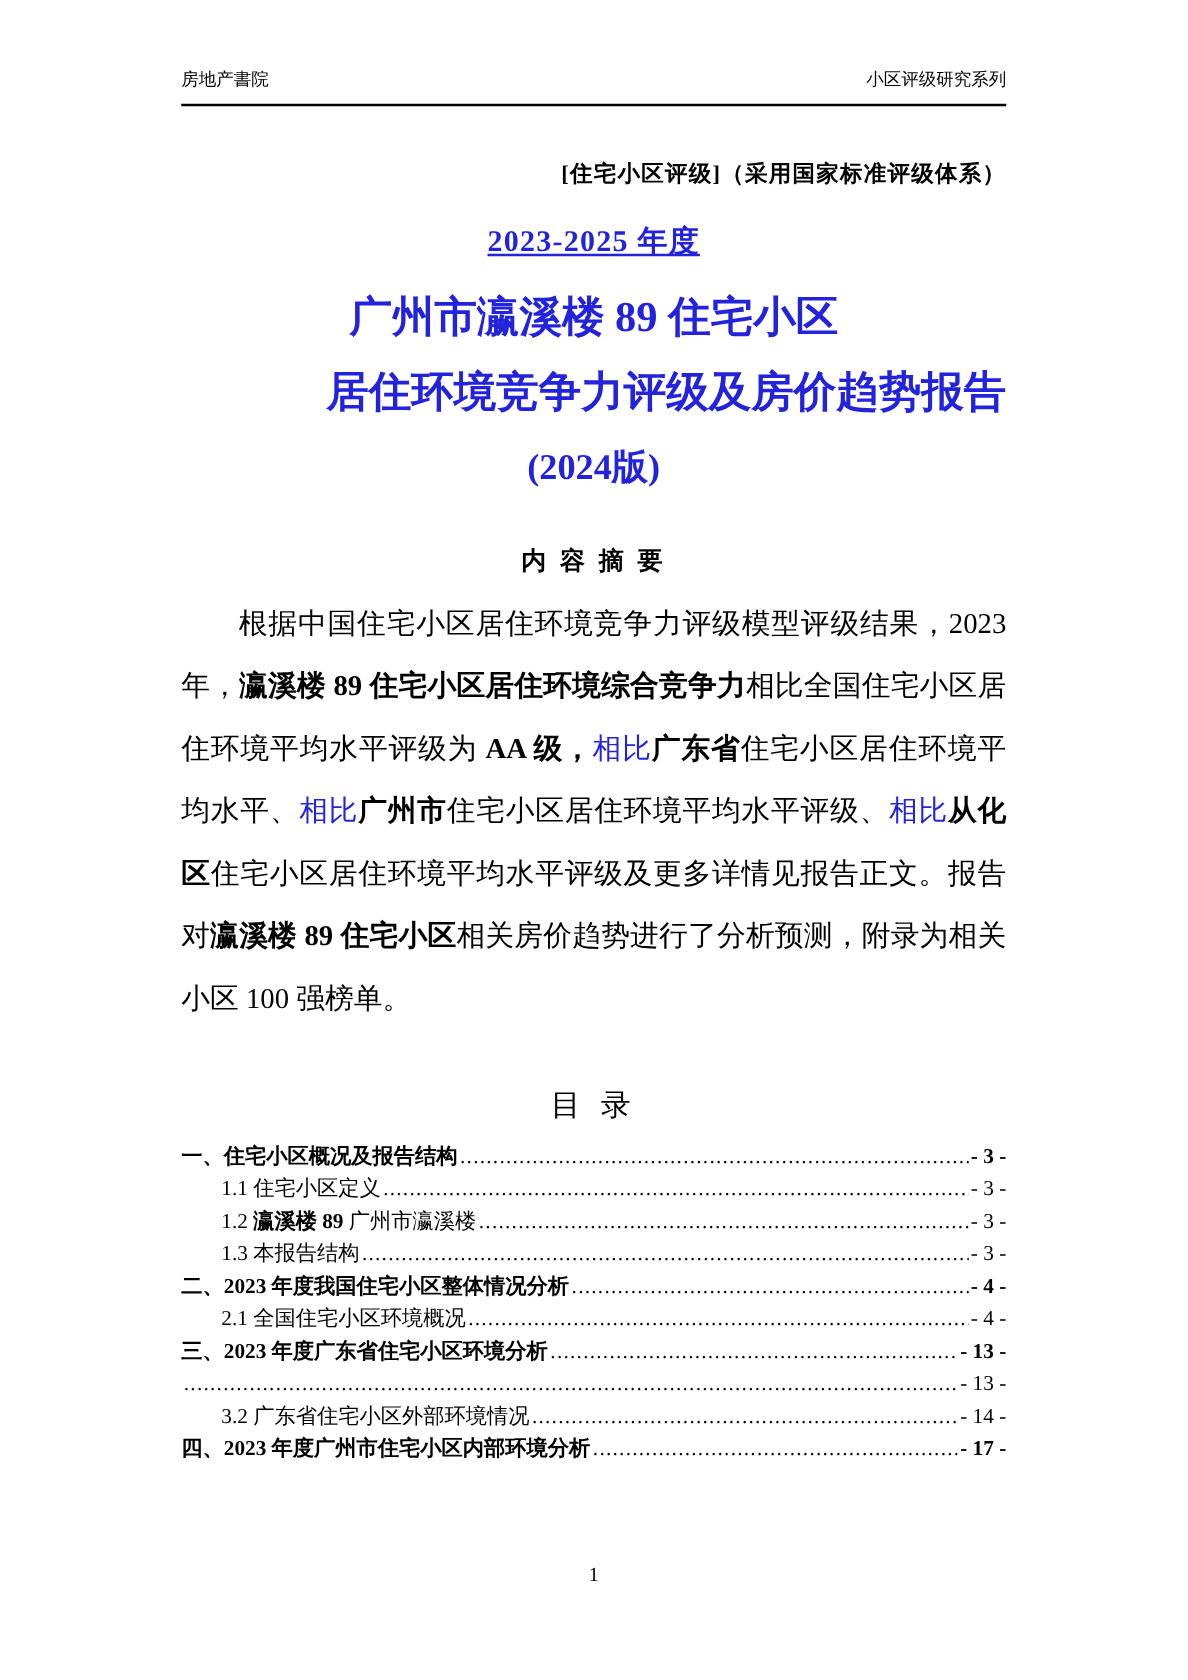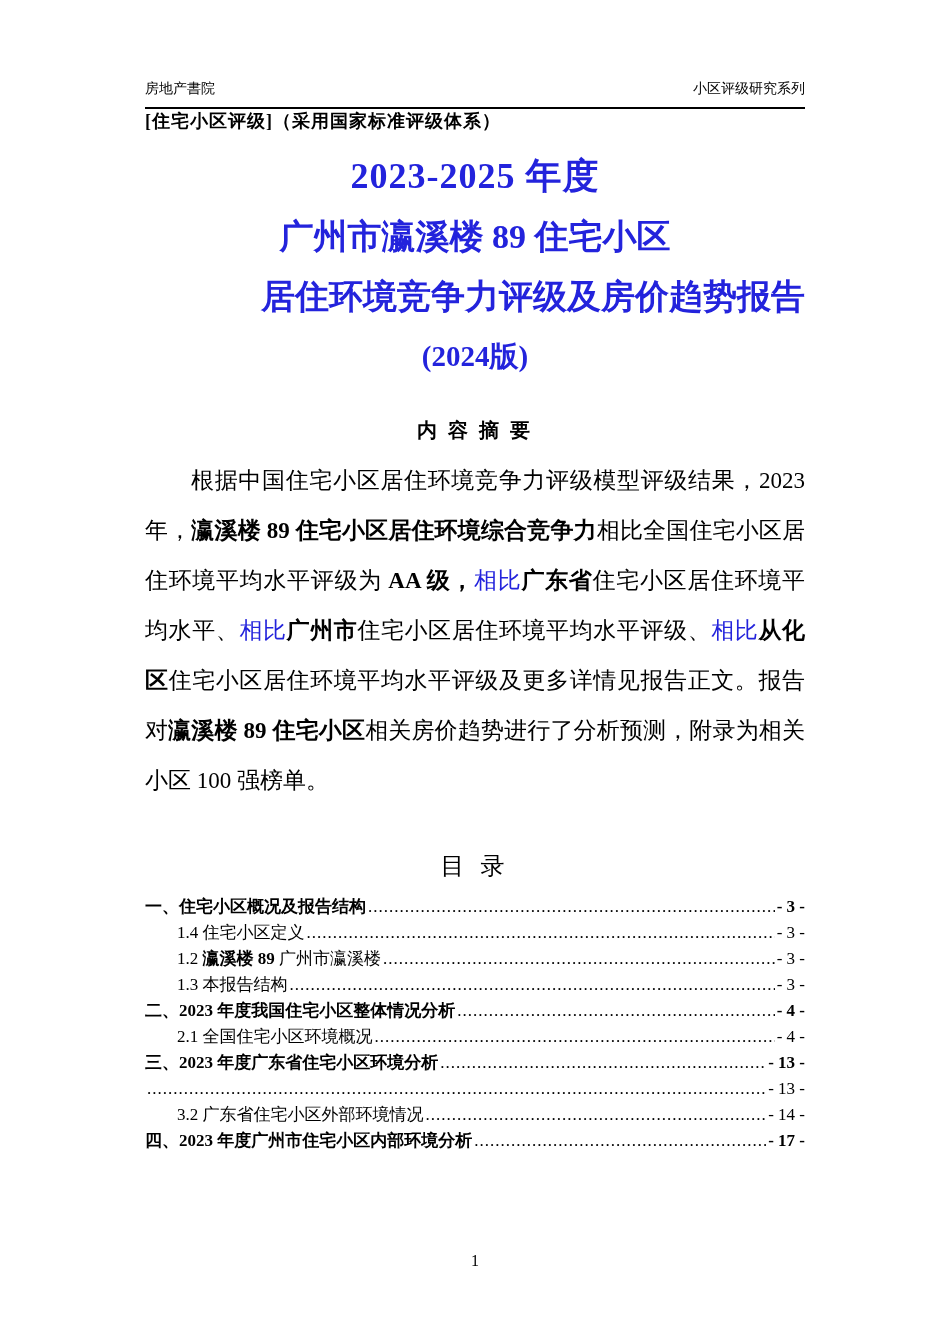--- a/index.html
+++ b/index.html
@@ -7,49 +7,51 @@
     padding: 0;
     background: #ffffff;
   }
   .page {
     position: relative;
     width: 950px;
     height: 1344px;
     margin: 0 auto;
     background: #ffffff;
     box-sizing: border-box;
-    padding: 80px 145px 0 145px;
+    padding: 56px 145px 0 145px;
     font-family: "Liberation Serif", "DejaVu Serif", serif;
     color: #000000;
     overflow: hidden;
   }
   
   .doc-header {
     display: flex;
     justify-content: space-between;
     align-items: flex-end;
     border-bottom: 2px solid #000000;
     padding-bottom: 9px;
     font-size: 14px;
     line-height: 18px;
   }
   
   .tagline {
+    margin-top: 42px;
     font-size: 18px;
     font-weight: bold;
     letter-spacing: 1px;
+    text-align: right;
   }
   
   .title-block {
     text-align: center;
     margin-top: 12px;
     color: var(--accent-blue, #2323DC);
     font-weight: bold;
   }
-  .title-line-1 { font-size: 36px; line-height: 62px; letter-spacing: 1px; }
+  .title-line-1 { font-size: 24px; line-height: 62px; letter-spacing: 1px; text-decoration: underline; }
   .title-line-2 { font-size: 34px; line-height: 60px; }
   .title-line-3 { font-size: 34px; line-height: 60px; text-align: right; }
   .title-line-4 { font-size: 29px; line-height: 58px; }
   
   .summary-heading {
     text-align: center;
     font-size: 20px;
     font-weight: bold;
     letter-spacing: 3px;
     margin-top: 32px;
@@ -130,21 +132,21 @@
 
   <div class="toc-heading">目 录</div>
 
   <div class="toc-list">
       <div class="toc-row toc-bold">
         <span class="toc-text"><span>一、住宅小区概况及报告结构</span></span>
         <span class="toc-dots"></span>
         <span class="toc-page">- 3 -</span>
       </div>
       <div class="toc-row toc-sub">
-        <span class="toc-text"><span>1.4 住宅小区定义</span></span>
+        <span class="toc-text"><span>1.1 住宅小区定义</span></span>
         <span class="toc-dots"></span>
         <span class="toc-page">- 3 -</span>
       </div>
       <div class="toc-row toc-sub">
         <span class="toc-text"><span>1.2 </span><span style="font-weight: bold; text-align: center;">瀛溪楼 89</span><span> 广州市瀛溪楼</span></span>
         <span class="toc-dots"></span>
         <span class="toc-page">- 3 -</span>
       </div>
       <div class="toc-row toc-sub">
         <span class="toc-text"><span>1.3 本报告结构</span></span>

